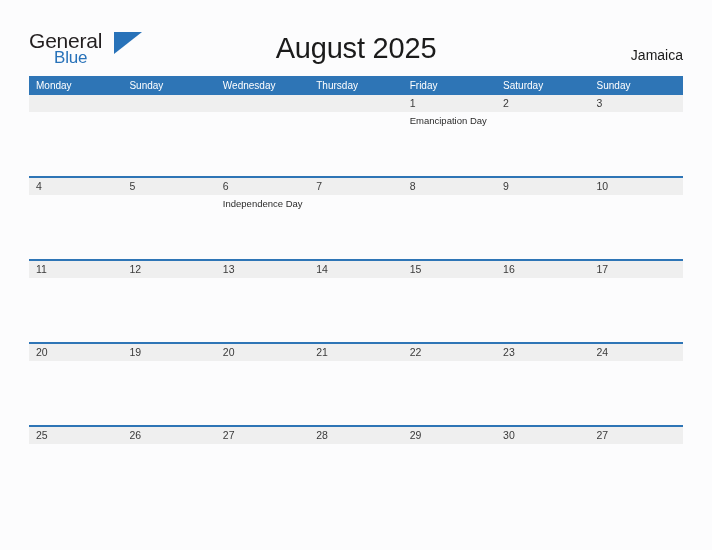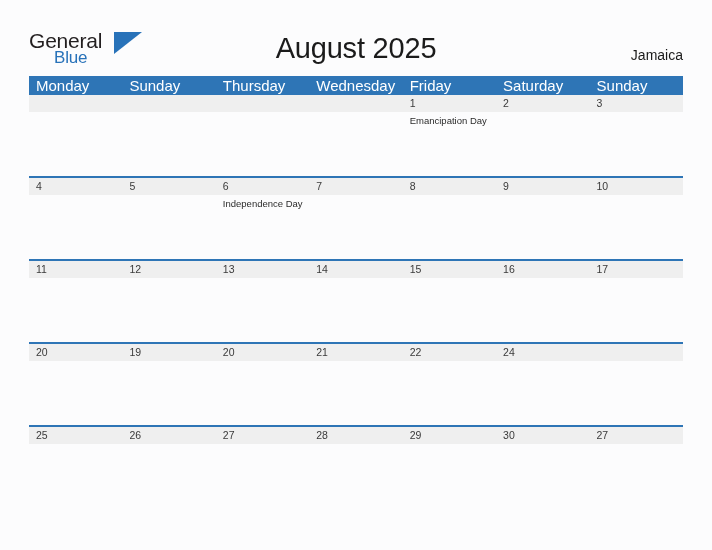--- a/index.html
+++ b/index.html
@@ -88,21 +88,21 @@
   #dow-header {
     display: flex;
     width: 654px;
     height: 19px;
     background: #2e75b6;
   }
   .dow-cell {
     flex: 0 0 93.43px;
     width: 93.43px;
     color: #ffffff;
-    font-size: 15px;
+    font-size: 10px;
     line-height: 19px;
     padding-left: 7px;
     box-sizing: border-box;
     white-space: nowrap;
     overflow: hidden;
   }
 
   .week-row {
     width: 654px;
     border-top: 2px solid #2e75b6;
@@ -168,22 +168,22 @@
   <div id="page-title">August 2025</div>
 
   <div id="region-label">Jamaica</div>
 </div>
 
 <div id="calendar">
 
   <div id="dow-header">
     <div class="dow-cell">Monday</div>
     <div class="dow-cell">Sunday</div>
+    <div class="dow-cell">Wednesday</div>
     <div class="dow-cell">Thursday</div>
-    <div class="dow-cell">Wednesday</div>
     <div class="dow-cell">Friday</div>
     <div class="dow-cell">Saturday</div>
     <div class="dow-cell">Sunday</div>
   </div>
 
   <div class="week-row first">
     <div class="date-band">
       <div class="date-cell empty"></div>
       <div class="date-cell empty"></div>
       <div class="date-cell empty"></div>
@@ -249,20 +249,21 @@
     </div>
   </div>
 
   <div class="week-row">
     <div class="date-band">
       <div class="date-cell">20</div>
       <div class="date-cell">19</div>
       <div class="date-cell">20</div>
       <div class="date-cell">21</div>
       <div class="date-cell">22</div>
+      <div class="date-cell">23</div>
       <div class="date-cell">24</div>
     </div>
     <div class="event-band">
       <div class="event-cell"></div>
       <div class="event-cell"></div>
       <div class="event-cell"></div>
       <div class="event-cell"></div>
       <div class="event-cell"></div>
       <div class="event-cell"></div>
       <div class="event-cell"></div>

